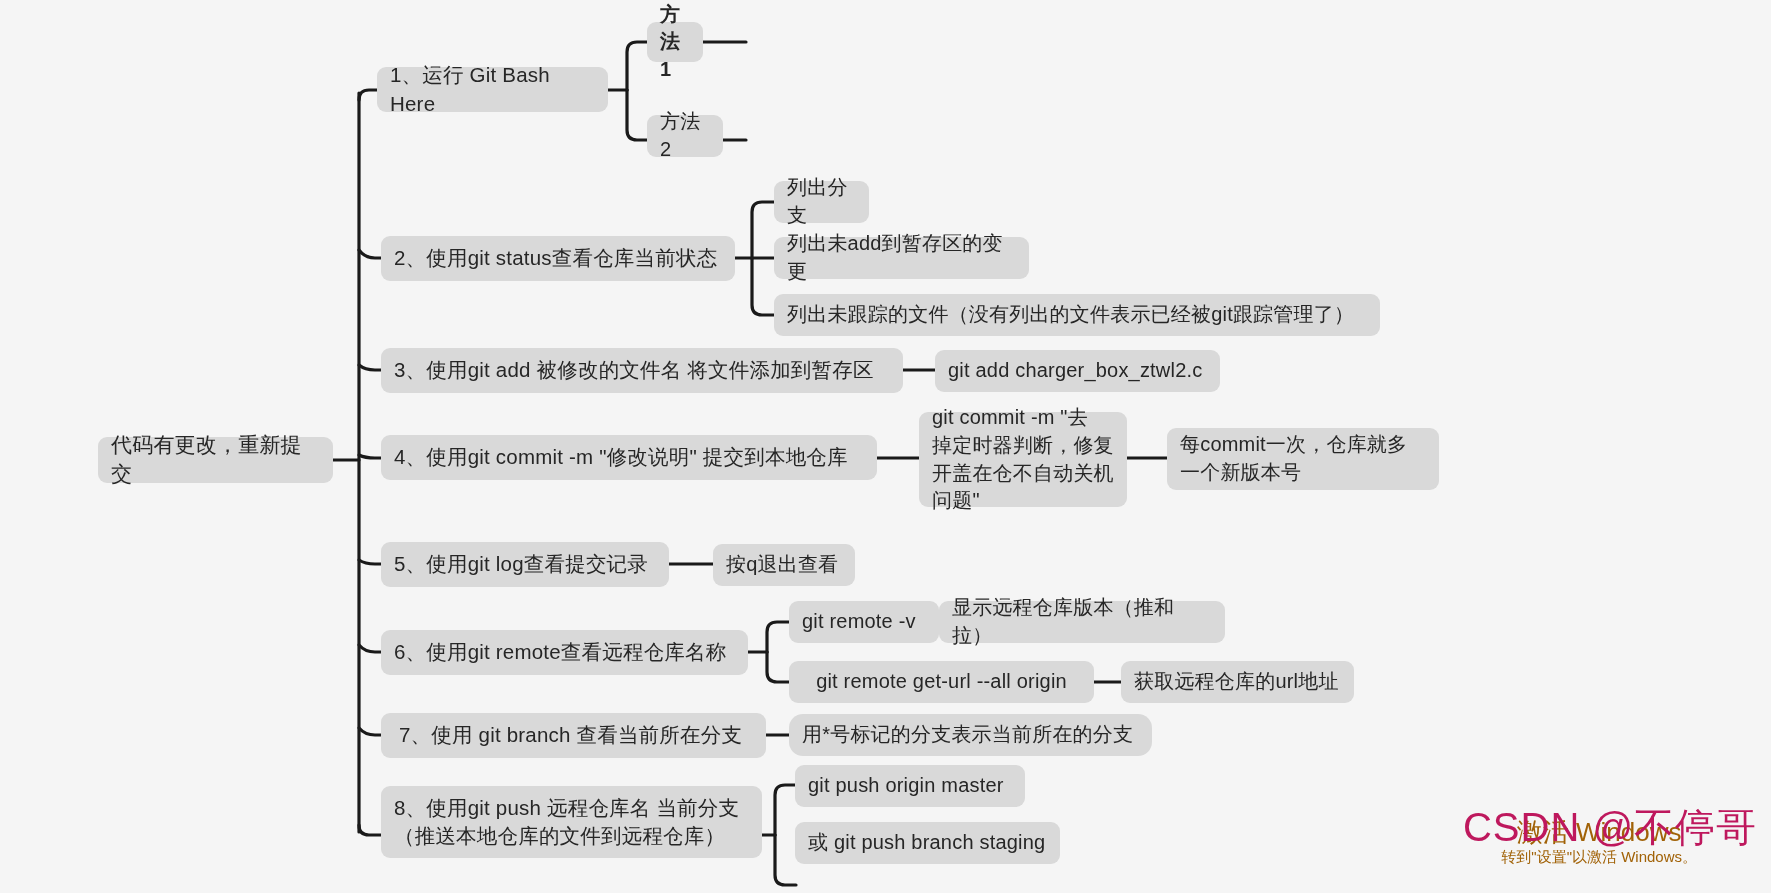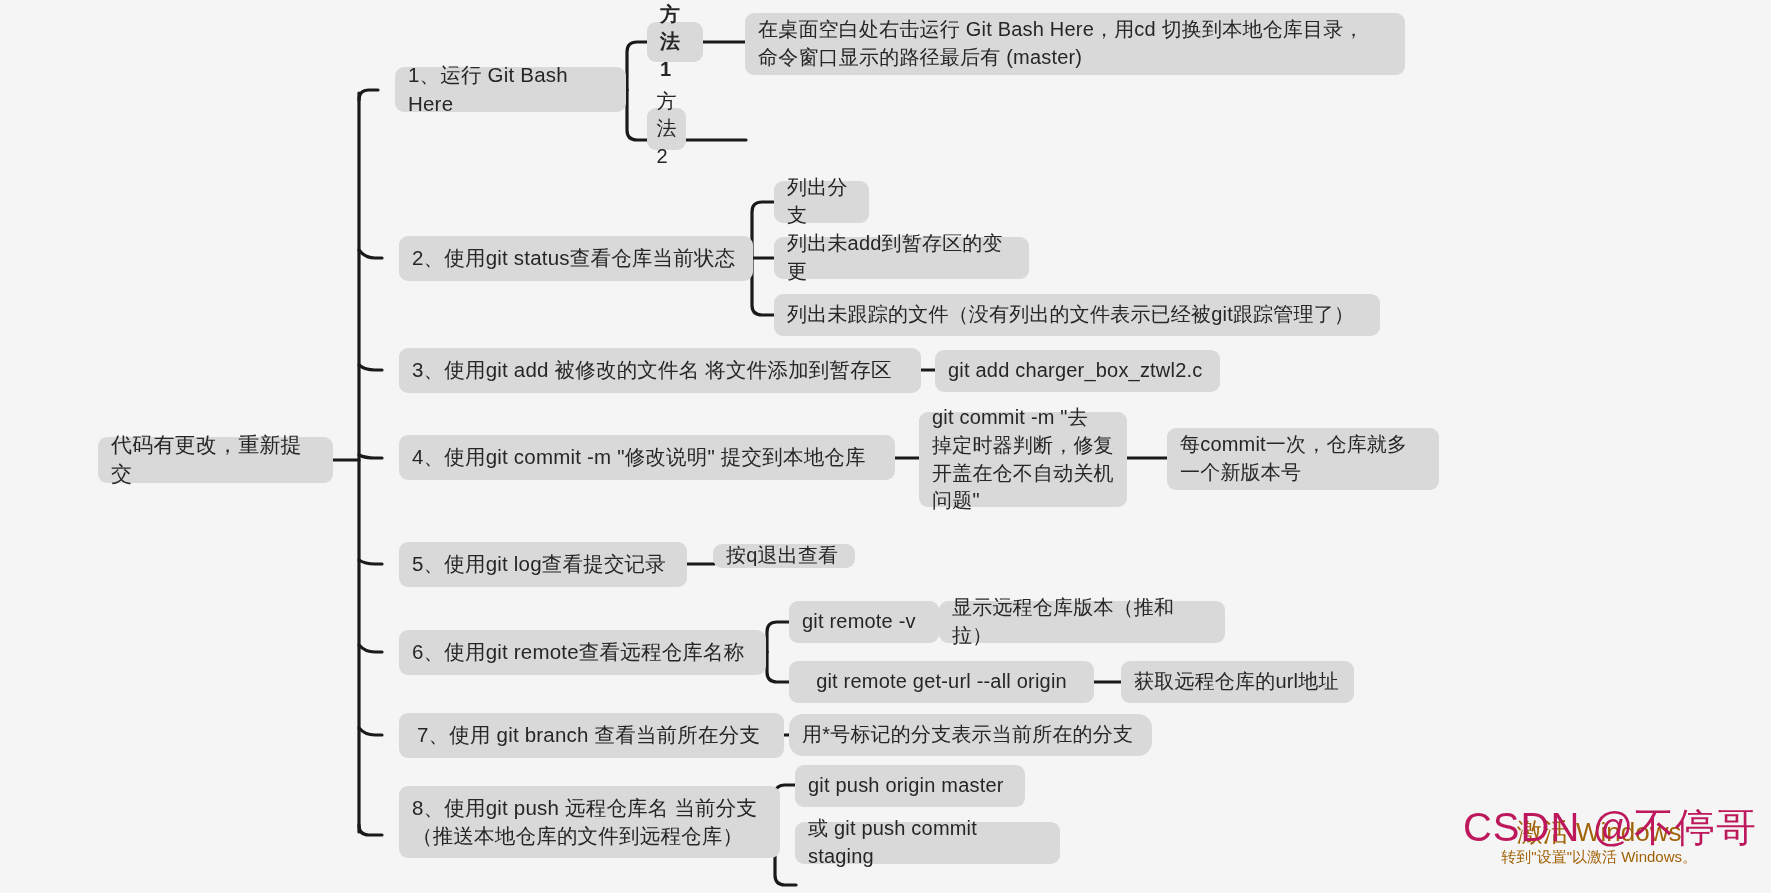--- a/index.html
+++ b/index.html
@@ -38,21 +38,21 @@
     padding: 6px 13px;
     line-height: 1.38;
     letter-spacing: 0.2px;
     color: #262626;
     white-space: pre-line;
   }
   .node.multiline { align-items: center; }
   .root {
     font-size: 21px;
   }
-  .lvl1 { font-size: 20.5px; margin-left: 18px; }
+  .lvl1 { font-size: 20.5px; }
   .lvl2 { font-size: 20px; }
   .lvl3 { font-size: 20px; }
   .watermark {
     position: absolute;
     right: 14px;
     bottom: 38px;
     font-size: 40px;
     color: #be185d;
     font-family: "Liberation Sans", sans-serif;
     letter-spacing: 1px;
@@ -137,26 +137,22 @@
   </div>
 
   <div class="node lvl1" style="left:377px; top:67px; width:231px; height:45px;">
     <span>1、运行 Git Bash Here</span>
   </div>
 
   <div class="node lvl2" style="left:647px; top:22px; width:56px; height:40px; justify-content:center;font-weight:bold;">
     <span>方法1</span>
   </div>
 
-  <div class="node lvl3 multiline" style="left:745px; top:13px; width:660px; height:62px;">
-    <span>在桌面空白处右击运行 Git Bash Here，用cd 切换到本地仓库目录，
-命令窗口显示的路径最后有 (master)</span>
-  </div>
-
-  <div class="node lvl2" style="left:647px; top:108px; width:39px; height:42px; justify-content:center;">
+
+  <div class="node lvl2" style="left:647px; top:115px; width:76px; height:42px; justify-content:center;">
     <span>方法2</span>
   </div>
 
 
   <div class="node lvl1" style="left:381px; top:236px; width:354px; height:45px;">
     <span>2、使用git status查看仓库当前状态</span>
   </div>
 
   <div class="node lvl2" style="left:774px; top:181px; width:95px; height:42px;">
     <span>列出分支</span>
@@ -191,21 +187,21 @@
 
   <div class="node lvl3 multiline" style="left:1167px; top:428px; width:272px; height:62px;">
     <span>每commit一次，仓库就多
 一个新版本号</span>
   </div>
 
   <div class="node lvl1" style="left:381px; top:542px; width:288px; height:45px;">
     <span>5、使用git log查看提交记录</span>
   </div>
 
-  <div class="node lvl2" style="left:713px; top:544px; width:142px; height:24px;">
+  <div class="node lvl2" style="left:713px; top:544px; width:142px; height:42px;">
     <span>按q退出查看</span>
   </div>
 
   <div class="node lvl1" style="left:381px; top:630px; width:367px; height:45px;">
     <span>6、使用git remote查看远程仓库名称</span>
   </div>
 
   <div class="node lvl2" style="left:789px; top:601px; width:150px; height:42px;">
     <span>git remote -v</span>
   </div>
@@ -233,21 +229,21 @@
   <div class="node lvl1 multiline" style="left:381px; top:786px; width:381px; height:72px;">
     <span>8、使用git push 远程仓库名 当前分支
 （推送本地仓库的文件到远程仓库）</span>
   </div>
 
   <div class="node lvl2" style="left:795px; top:765px; width:230px; height:42px;">
     <span>git push origin master</span>
   </div>
 
   <div class="node lvl2" style="left:795px; top:822px; width:265px; height:42px;">
-    <span>或 git push commit staging</span>
+    <span>或 git push branch staging</span>
   </div>
 
   <div class="win-activate">
     <span>激活 Windows</span>
     <span class="sub">转到"设置"以激活 Windows。</span>
   </div>
 
   <div class="watermark">CSDN @不停哥</div>
 
 </div>

